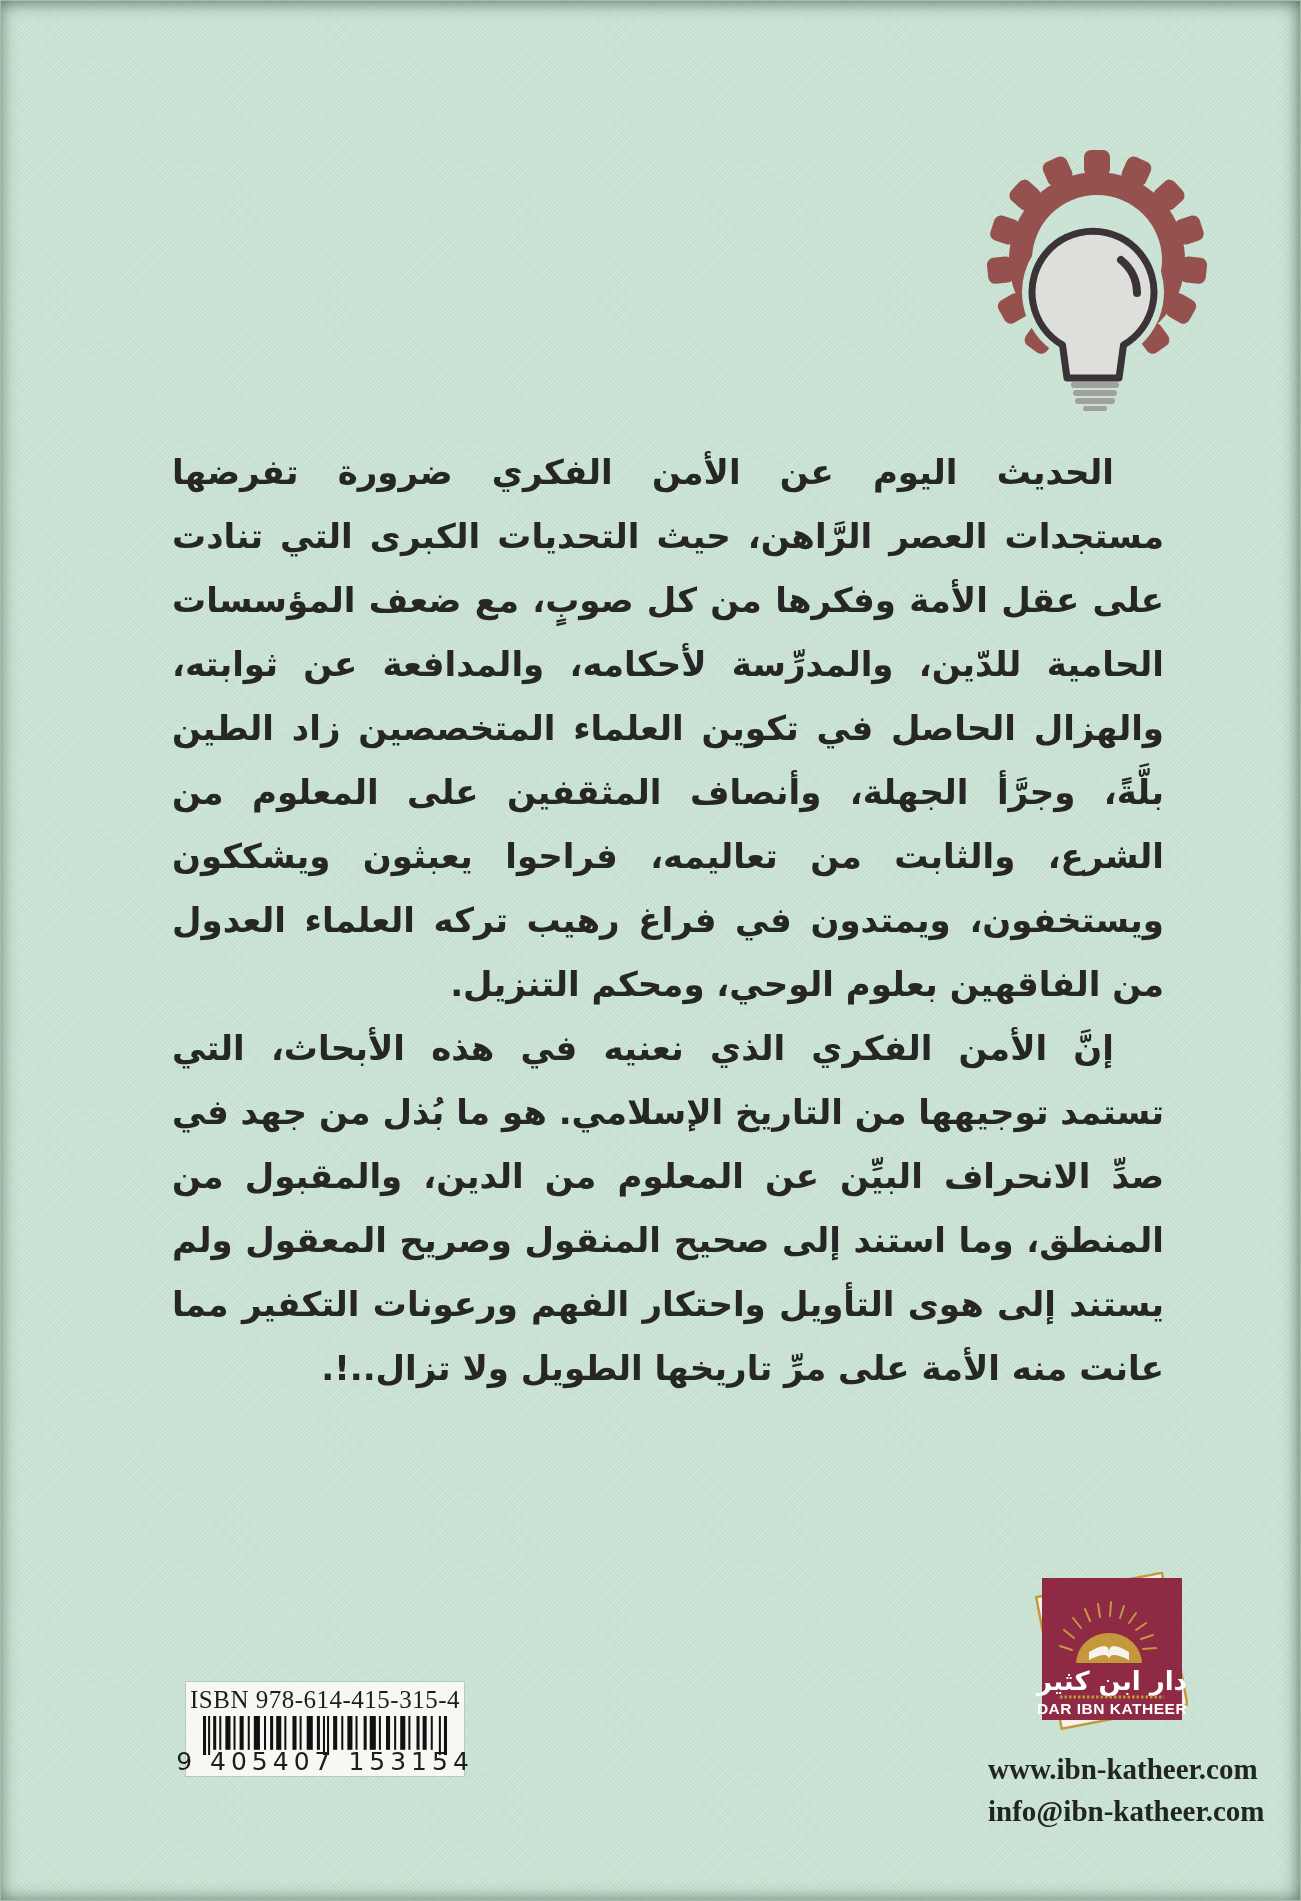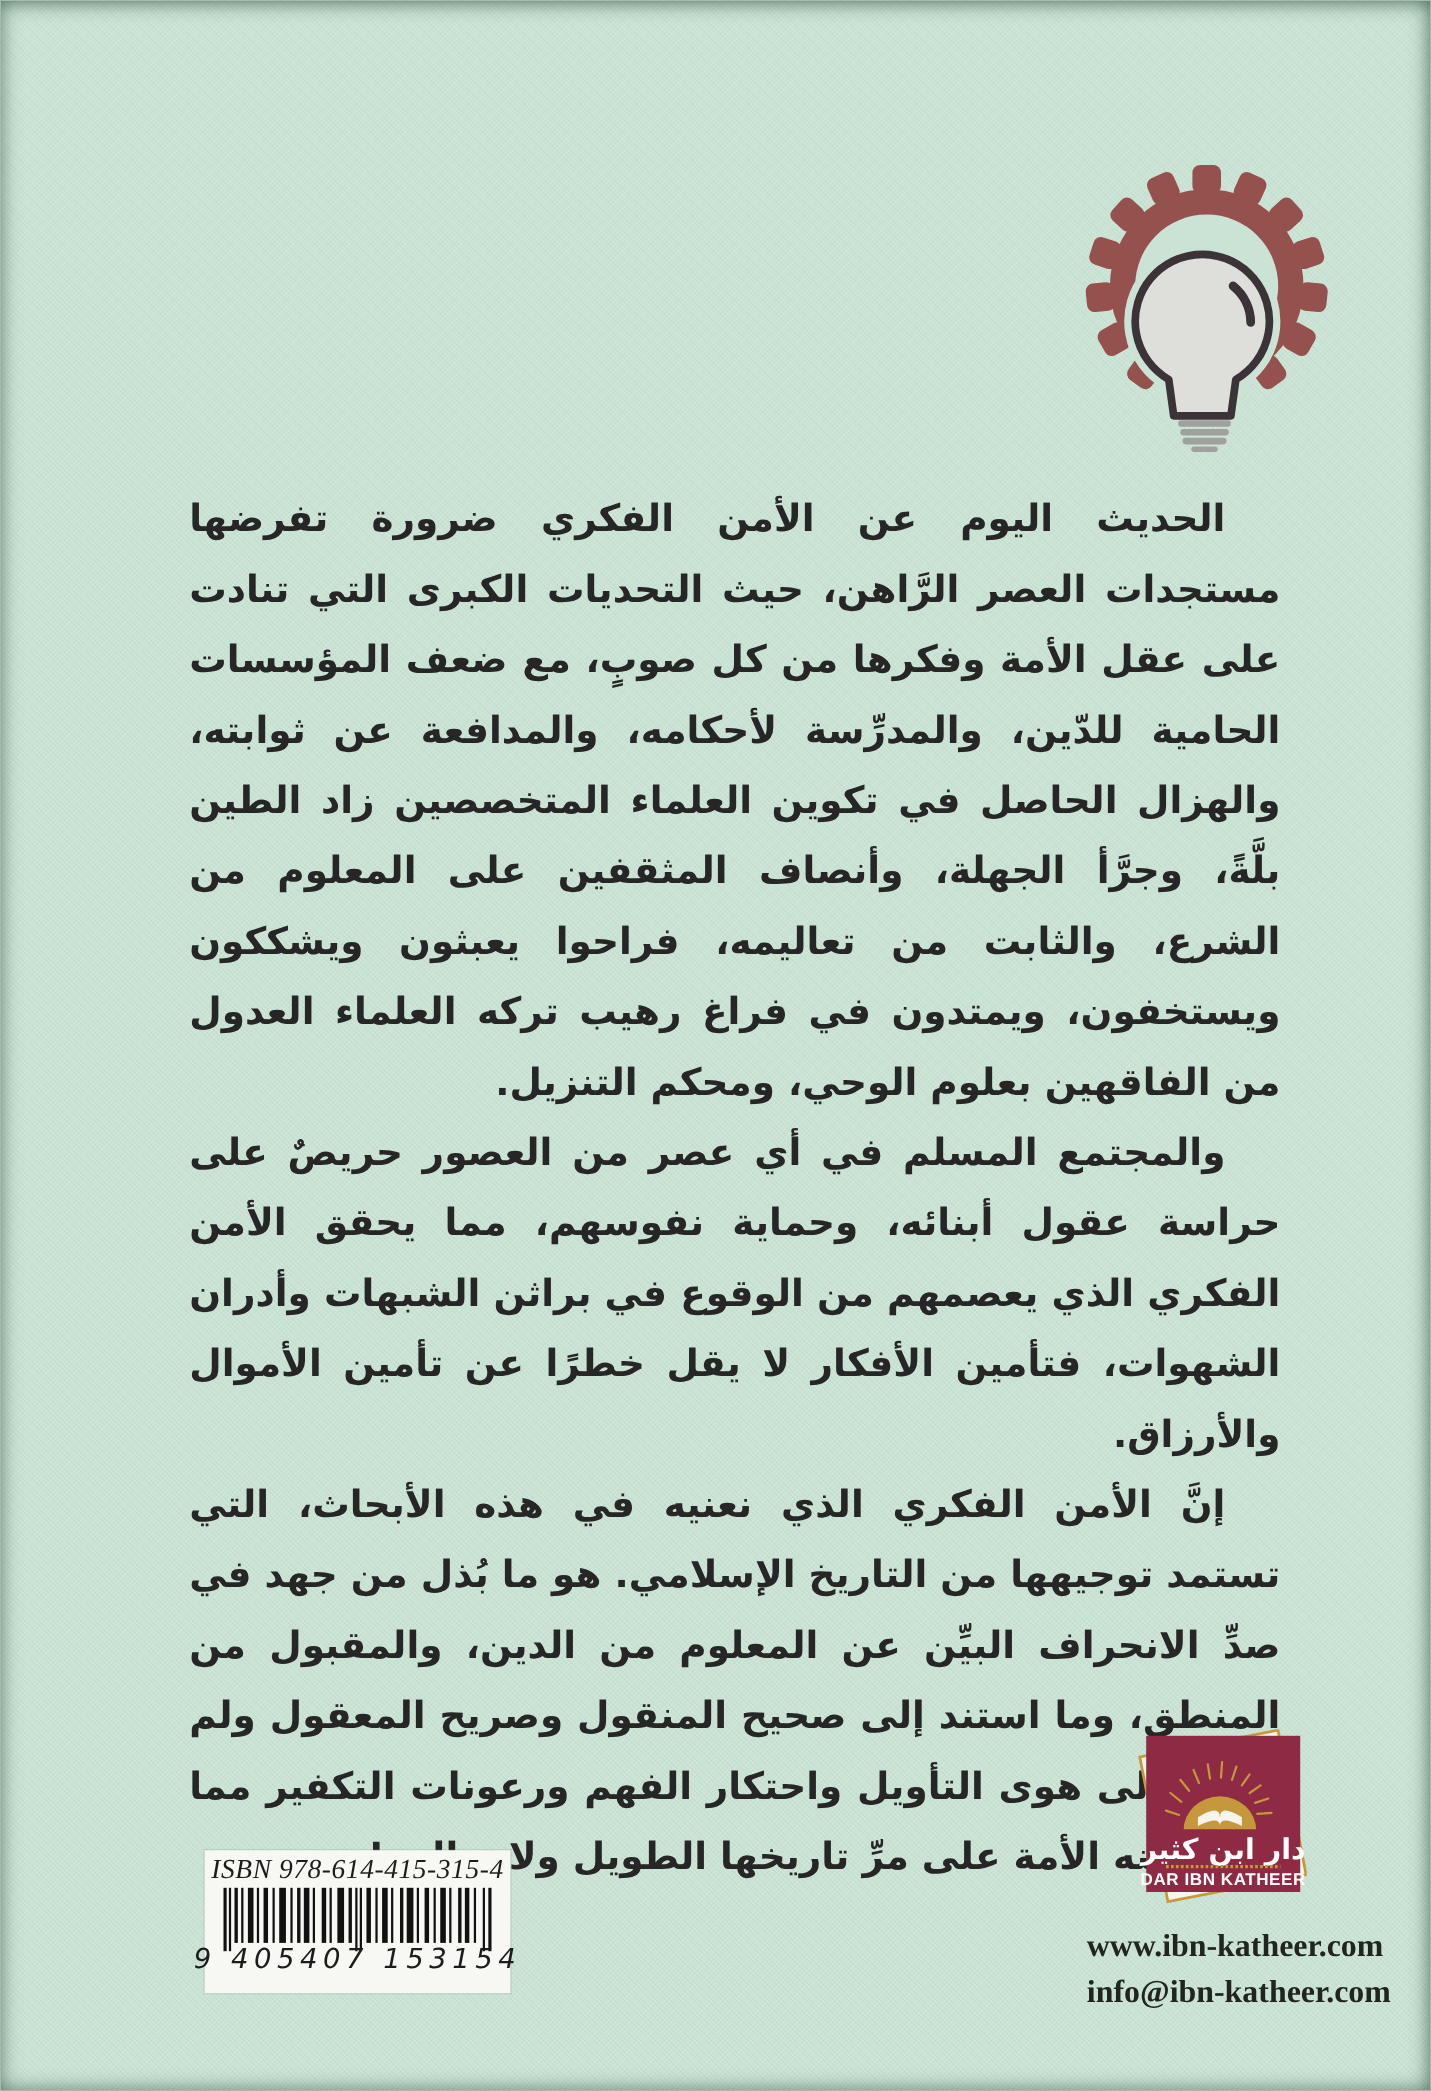--- a/index.html
+++ b/index.html
@@ -30,25 +30,25 @@
     position:absolute;left:172px;top:440px;width:992px;
     direction:rtl;
     color:#262626;
     font-size:34px;font-weight:bold;
     line-height:64px;
     text-align:justify;
   }
   .body-text p{margin:0;text-indent:50px;}
   
   .barcode-box{
-    position:absolute;left:186px;top:1682px;width:278px;height:130px;
+    position:absolute;left:186px;top:1682px;width:278px;height:94px;
     background:#f7f7f3;
     box-shadow:0 0 0 1px rgba(120,140,125,.25);
     display:flex;flex-direction:column;align-items:center;
-    padding-top:4px;box-sizing:border-box;font-style:italic;
+    padding-top:4px;box-sizing:border-box;
   }
   .isbn-label{
     font-family:"Liberation Serif", serif;
     font-size:25px;color:#1c1c1c;letter-spacing:.5px;white-space:nowrap;
   }
   .barcode-bars{width:244px;height:58px;margin-top:2px;}
   .barcode-digits{
     font-family:"DejaVu Sans", sans-serif;
     font-size:25px;color:#1c1c1c;letter-spacing:5px;margin-top:-8px;white-space:nowrap;
   }
@@ -103,21 +103,20 @@
         <rect x="91" y="234" width="48" height="6" rx="3"></rect>
         <rect x="93" y="242" width="44" height="6" rx="3"></rect>
         <rect x="95" y="250" width="40" height="6" rx="3"></rect>
         <rect x="103" y="258" width="24" height="5" rx="2.5"></rect>
       </g>
     </g>
   </svg>
 
   <div class="body-text">
     <p>الحديث اليوم عن الأمن الفكري ضرورة تفرضها مستجدات العصر الرَّاهن، حيث التحديات الكبرى التي تنادت على عقل الأمة وفكرها من كل صوبٍ، مع ضعف المؤسسات الحامية للدّين، والمدرِّسة لأحكامه، والمدافعة عن ثوابته، والهزال الحاصل في تكوين العلماء المتخصصين زاد الطين بلَّةً، وجرَّأ الجهلة، وأنصاف المثقفين على المعلوم من الشرع، والثابت من تعاليمه، فراحوا يعبثون ويشككون ويستخفون، ويمتدون في فراغ رهيب تركه العلماء العدول من الفاقهين بعلوم الوحي، ومحكم التنزيل.</p>
-    <p>والمجتمع المسلم في أي عصر من العصور حريصٌ على حراسة عقول أبنائه، وحماية نفوسهم، مما يحقق الأمن الفكري الذي يعصمهم من الوقوع في براثن الشبهات وأدران الشهوات، فتأمين الأفكار لا يقل خطرًا عن تأمين الأموال والأرزاق.</p>
     <p>إنَّ الأمن الفكري الذي نعنيه في هذه الأبحاث، التي تستمد توجيهها من التاريخ الإسلامي. هو ما بُذل من جهد في صدِّ الانحراف البيِّن عن المعلوم من الدين، والمقبول من المنطق، وما استند إلى صحيح المنقول وصريح المعقول ولم يستند إلى هوى التأويل واحتكار الفهم ورعونات التكفير مما عانت منه الأمة على مرِّ تاريخها الطويل ولا تزال..!.</p>
   </div>
 
   <div class="barcode-box">
     <div class="isbn-label">ISBN 978-614-415-315-4</div>
     <svg class="barcode-bars" viewBox="0 0 240 60" preserveAspectRatio="none" aria-hidden="true">
       <g fill="#111">
         <rect x="0" y="0" width="3" height="60"></rect>
           <rect x="5" y="0" width="2" height="60"></rect>
         <rect x="10" y="0" width="3" height="52"></rect>

